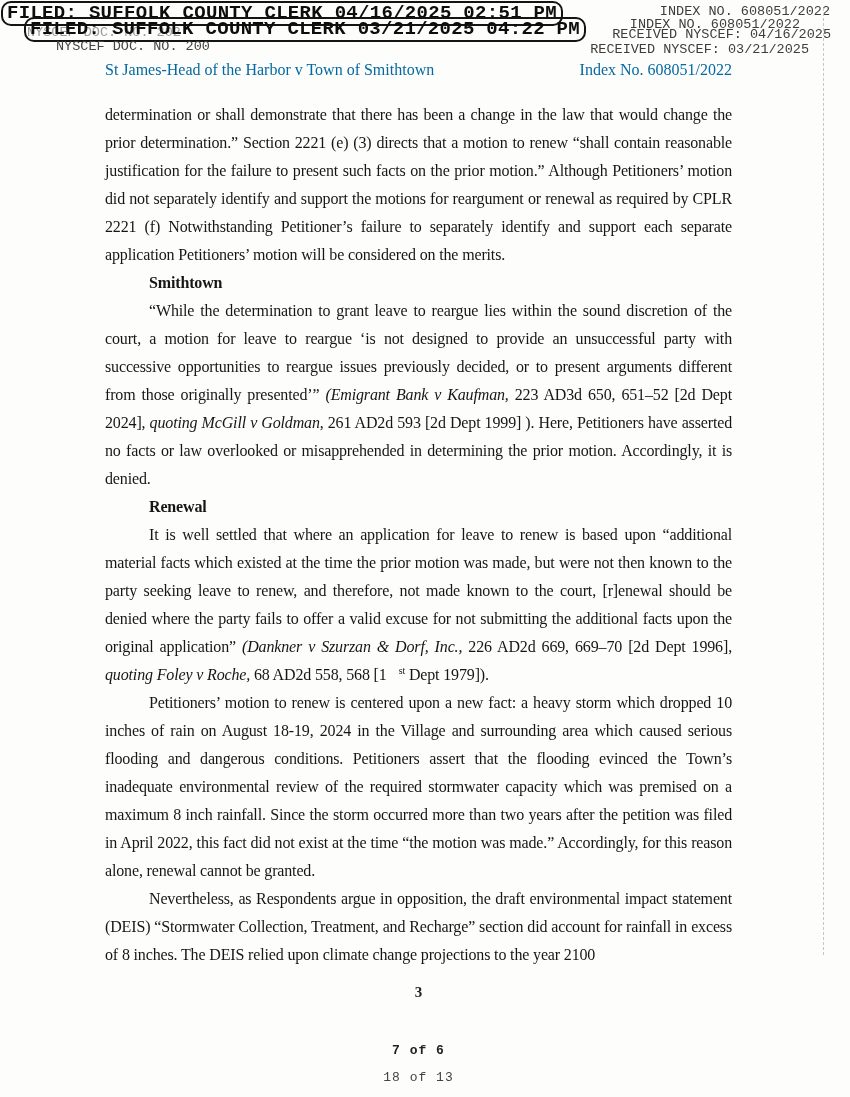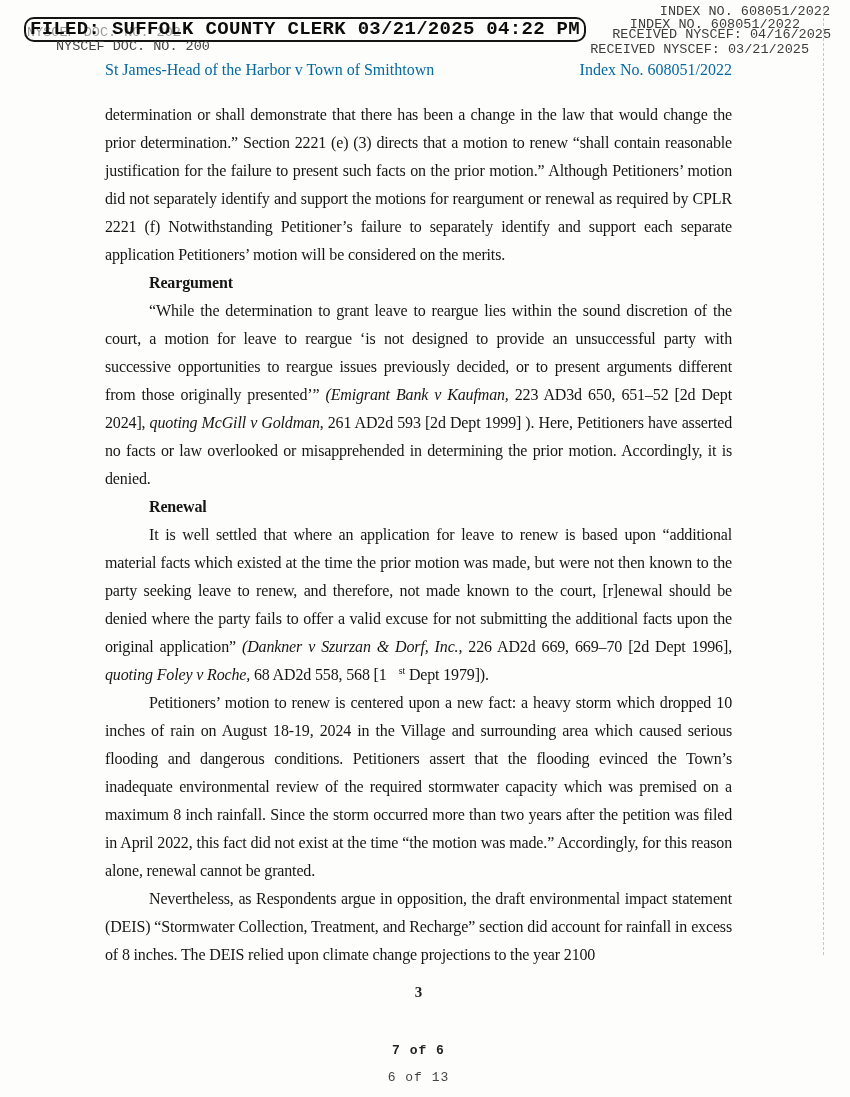--- a/index.html
+++ b/index.html
@@ -91,49 +91,50 @@
     border-left: 1px dashed #c6c6c6;
   }
 </style>
 </head>
 <body>
 
 <div class="page">
 
   <div class="monoline docno-hidden">NYSCEF DOC. NO. 202</div>
 
+  <div class="stamp stamp1">FILED: SUFFOLK COUNTY CLERK 04/16/2025 02:51 PM</div>
 
   <div class="stamp stamp2">FILED: SUFFOLK COUNTY CLERK 03/21/2025 04:22 PM</div>
 
   <div class="monoline idx1">INDEX NO. 608051/2022</div>
 
   <div class="monoline idx2">INDEX NO. 608051/2022</div>
 
   <div class="monoline rcv1">RECEIVED NYSCEF: 04/16/2025</div>
 
   <div class="monoline rcv2">RECEIVED NYSCEF: 03/21/2025</div>
 
   <div class="monoline docno">NYSCEF DOC. NO. 200</div>
 
   <div class="caption">
     <span>St James-Head of the Harbor v Town of Smithtown</span>
     <span>Index No. 608051/2022</span>
   </div>
 
   <div class="body">
       <p><span>determination or shall demonstrate that there has been a change in the law that would change the prior determination.” Section 2221 (e) (3) directs that a motion to renew “shall contain reasonable justification for the failure to present such facts on the prior motion.” Although Petitioners’ motion did not separately identify and support the motions for reargument or renewal as required by CPLR 2221 (f) Notwithstanding Petitioner’s failure to separately identify and support each separate application Petitioners’ motion will be considered on the merits.</span></p>
-      <h3><span style="font-weight: bold;">Reargument</span></h3>
+      <h3><span style="font-weight: bold;">Smithtown</span></h3>
       <p class="indent"><span>“While the determination to grant leave to reargue lies within the sound discretion of the court, a motion for leave to reargue ‘is not designed to provide an unsuccessful party with successive opportunities to reargue issues previously decided, or to present arguments different from those originally presented’” </span><span style="font-style: italic;">(Emigrant Bank v Kaufman,</span><span> 223 AD3d 650, 651–52 [2d Dept 2024], </span><span style="font-style: italic;">quoting McGill v Goldman</span><span>, 261 AD2d 593 [2d Dept 1999] ). Here, Petitioners have asserted no facts or law overlooked or misapprehended in determining the prior motion. Accordingly, it is denied.</span></p>
       <h3><span style="font-weight: bold;">Renewal</span></h3>
       <p class="indent"><span>It is well settled that where an application for leave to renew is based upon “additional material facts which existed at the time the prior motion was made, but were not then known to the party seeking leave to renew, and therefore, not made known to the court, [r]enewal should be denied where the party fails to offer a valid excuse for not submitting the additional facts upon the original application” </span><span style="font-style: italic;">(Dankner v Szurzan &amp; Dorf, Inc.,</span><span> 226 AD2d 669, 669–70 [2d Dept 1996], </span><span style="font-style: italic;">quoting Foley v Roche,</span><span> 68 AD2d 558, 568 [1</span><sup>st</sup><span> Dept 1979]).</span></p>
       <p class="indent"><span>Petitioners’ motion to renew is centered upon a new fact: a heavy storm which dropped 10 inches of rain on August 18-19, 2024 in the Village and surrounding area which caused serious flooding and dangerous conditions. Petitioners assert that the flooding evinced the Town’s inadequate environmental review of the required stormwater capacity which was premised on a maximum 8 inch rainfall. Since the storm occurred more than two years after the petition was filed in April 2022, this fact did not exist at the time “the motion was made.” Accordingly, for this reason alone, renewal cannot be granted.</span></p>
       <p class="indent"><span>Nevertheless, as Respondents argue in opposition, the draft environmental impact statement (DEIS) “Stormwater Collection, Treatment, and Recharge” section did account for rainfall in excess of 8 inches.  The DEIS relied upon climate change projections to the year 2100</span></p>
     </div>
 
   <div class="pageno">3</div>
 
   <div class="pag pag1">7 of 6</div>
 
-  <div class="pag pag2">6 of 13</div>
+  <div class="pag pag2">18 of 13</div>
 
   <div class="scanline"></div>
 
 </div>
 
 </body></html>

